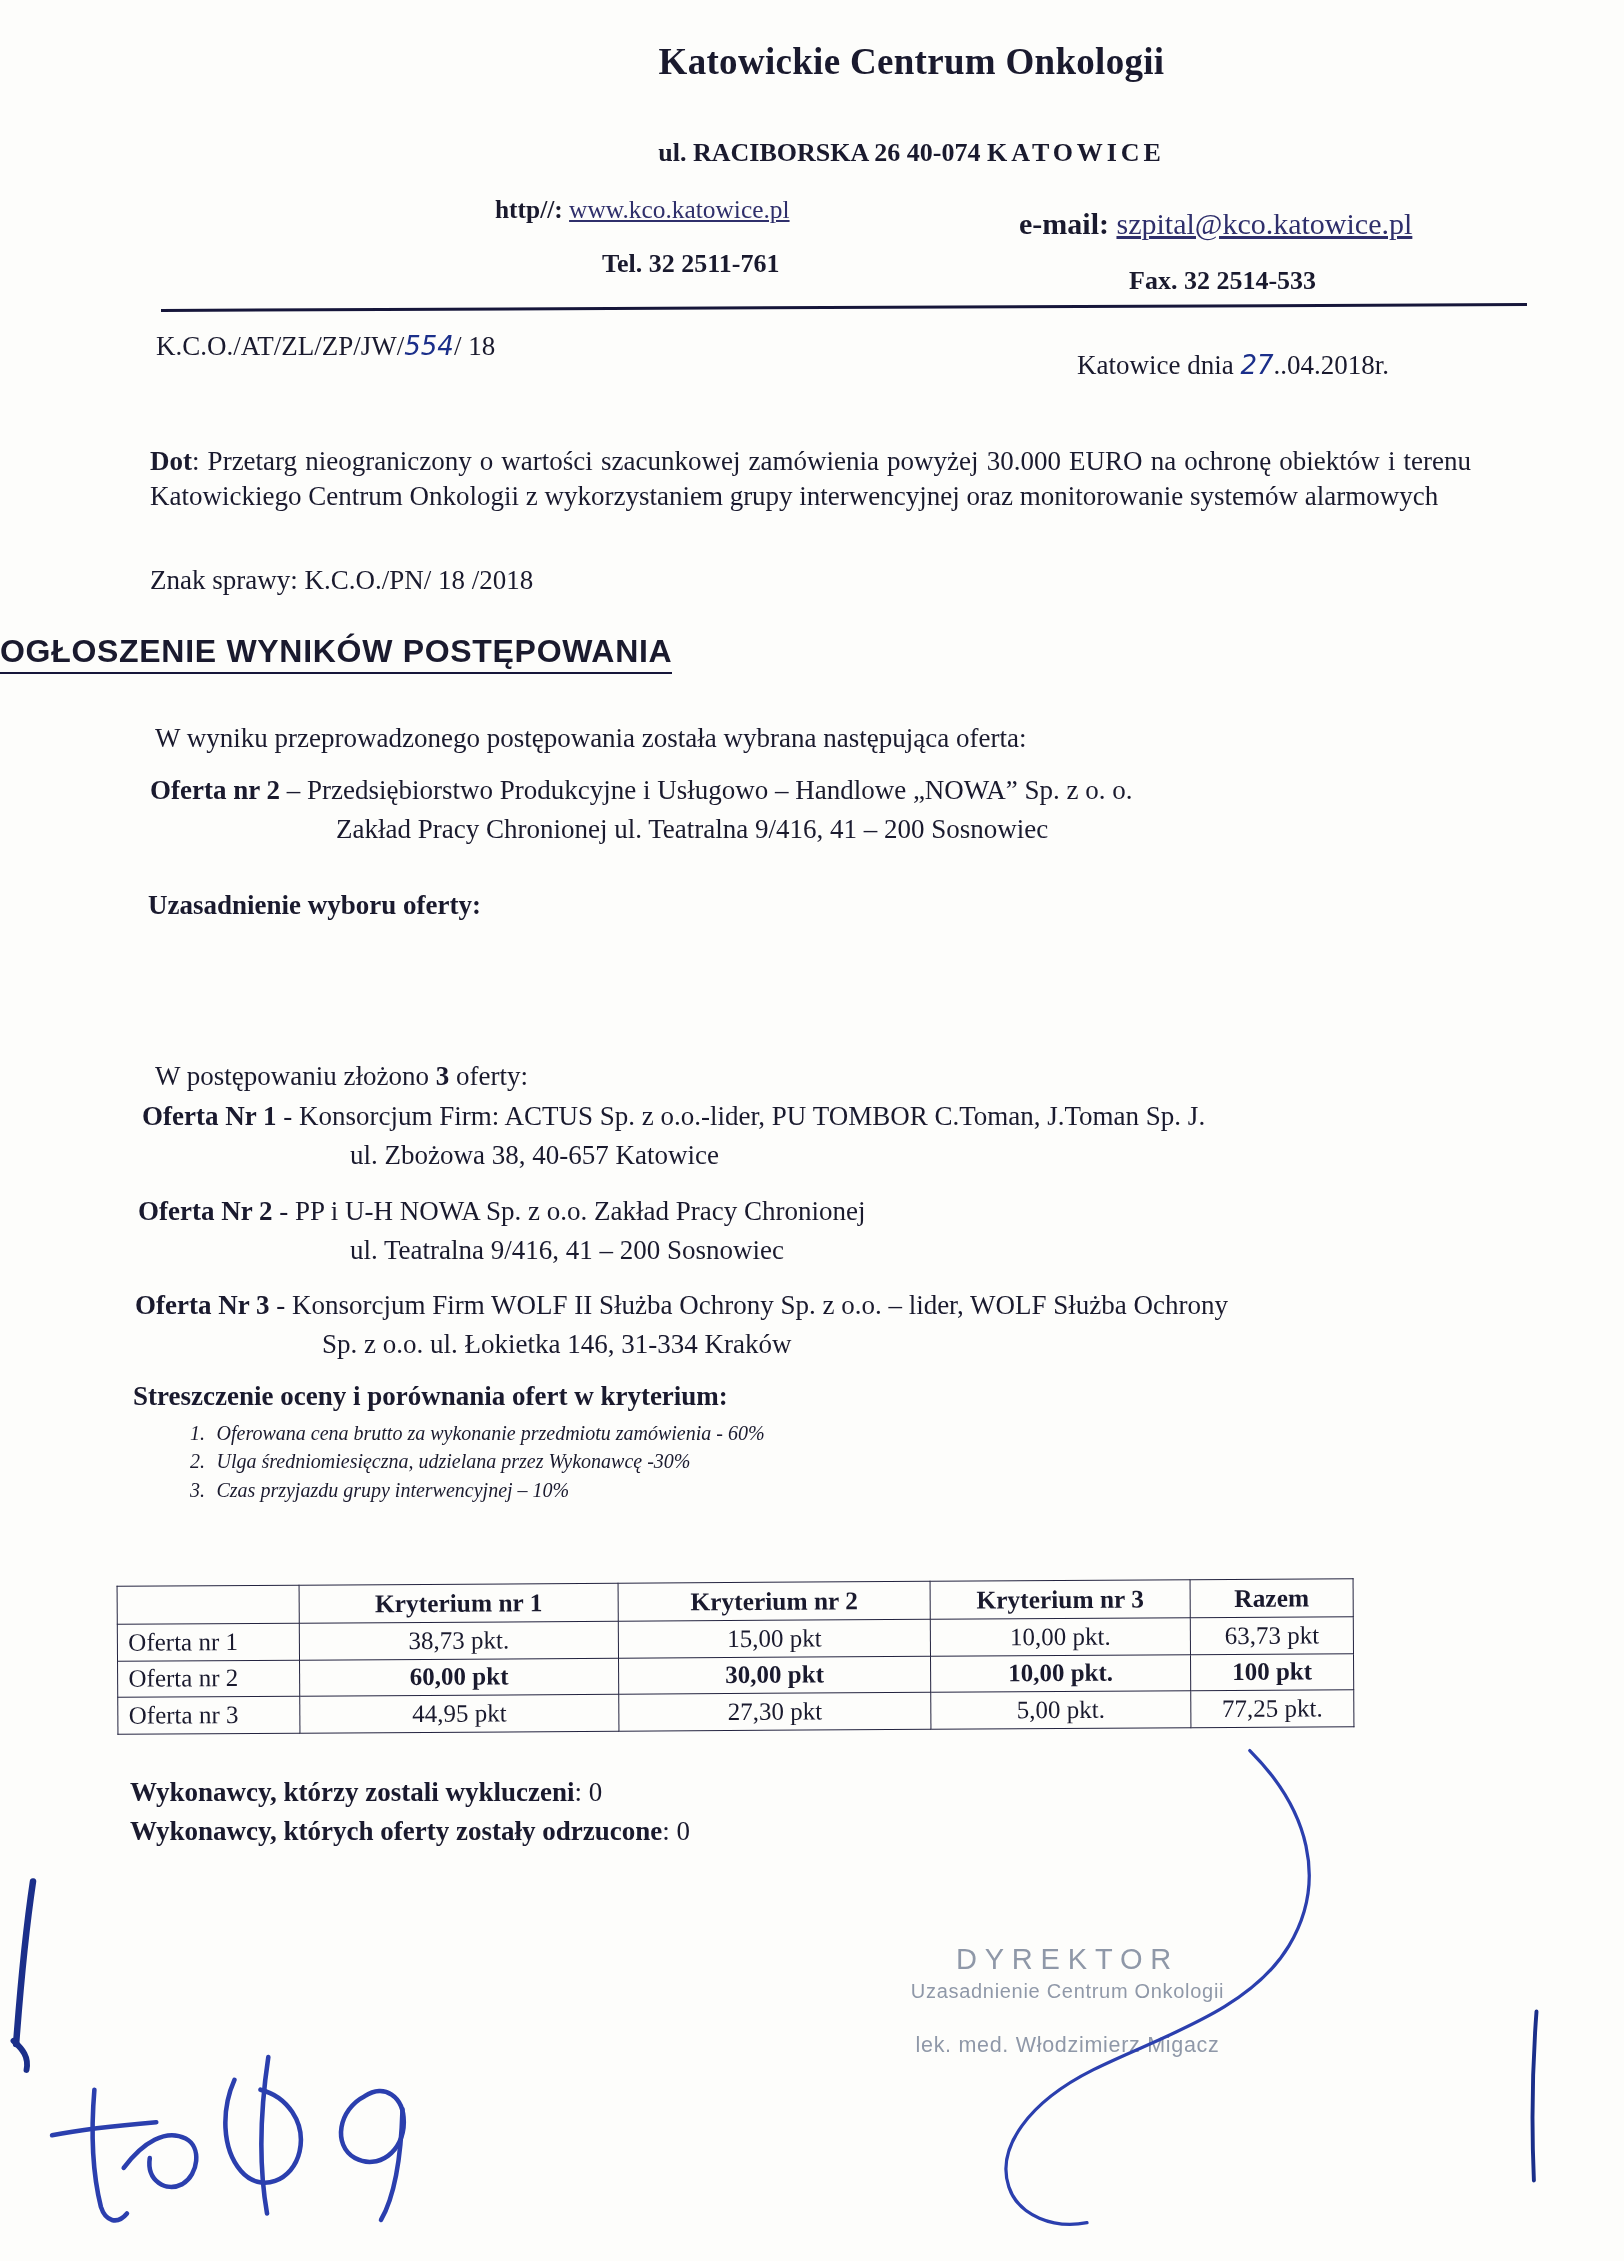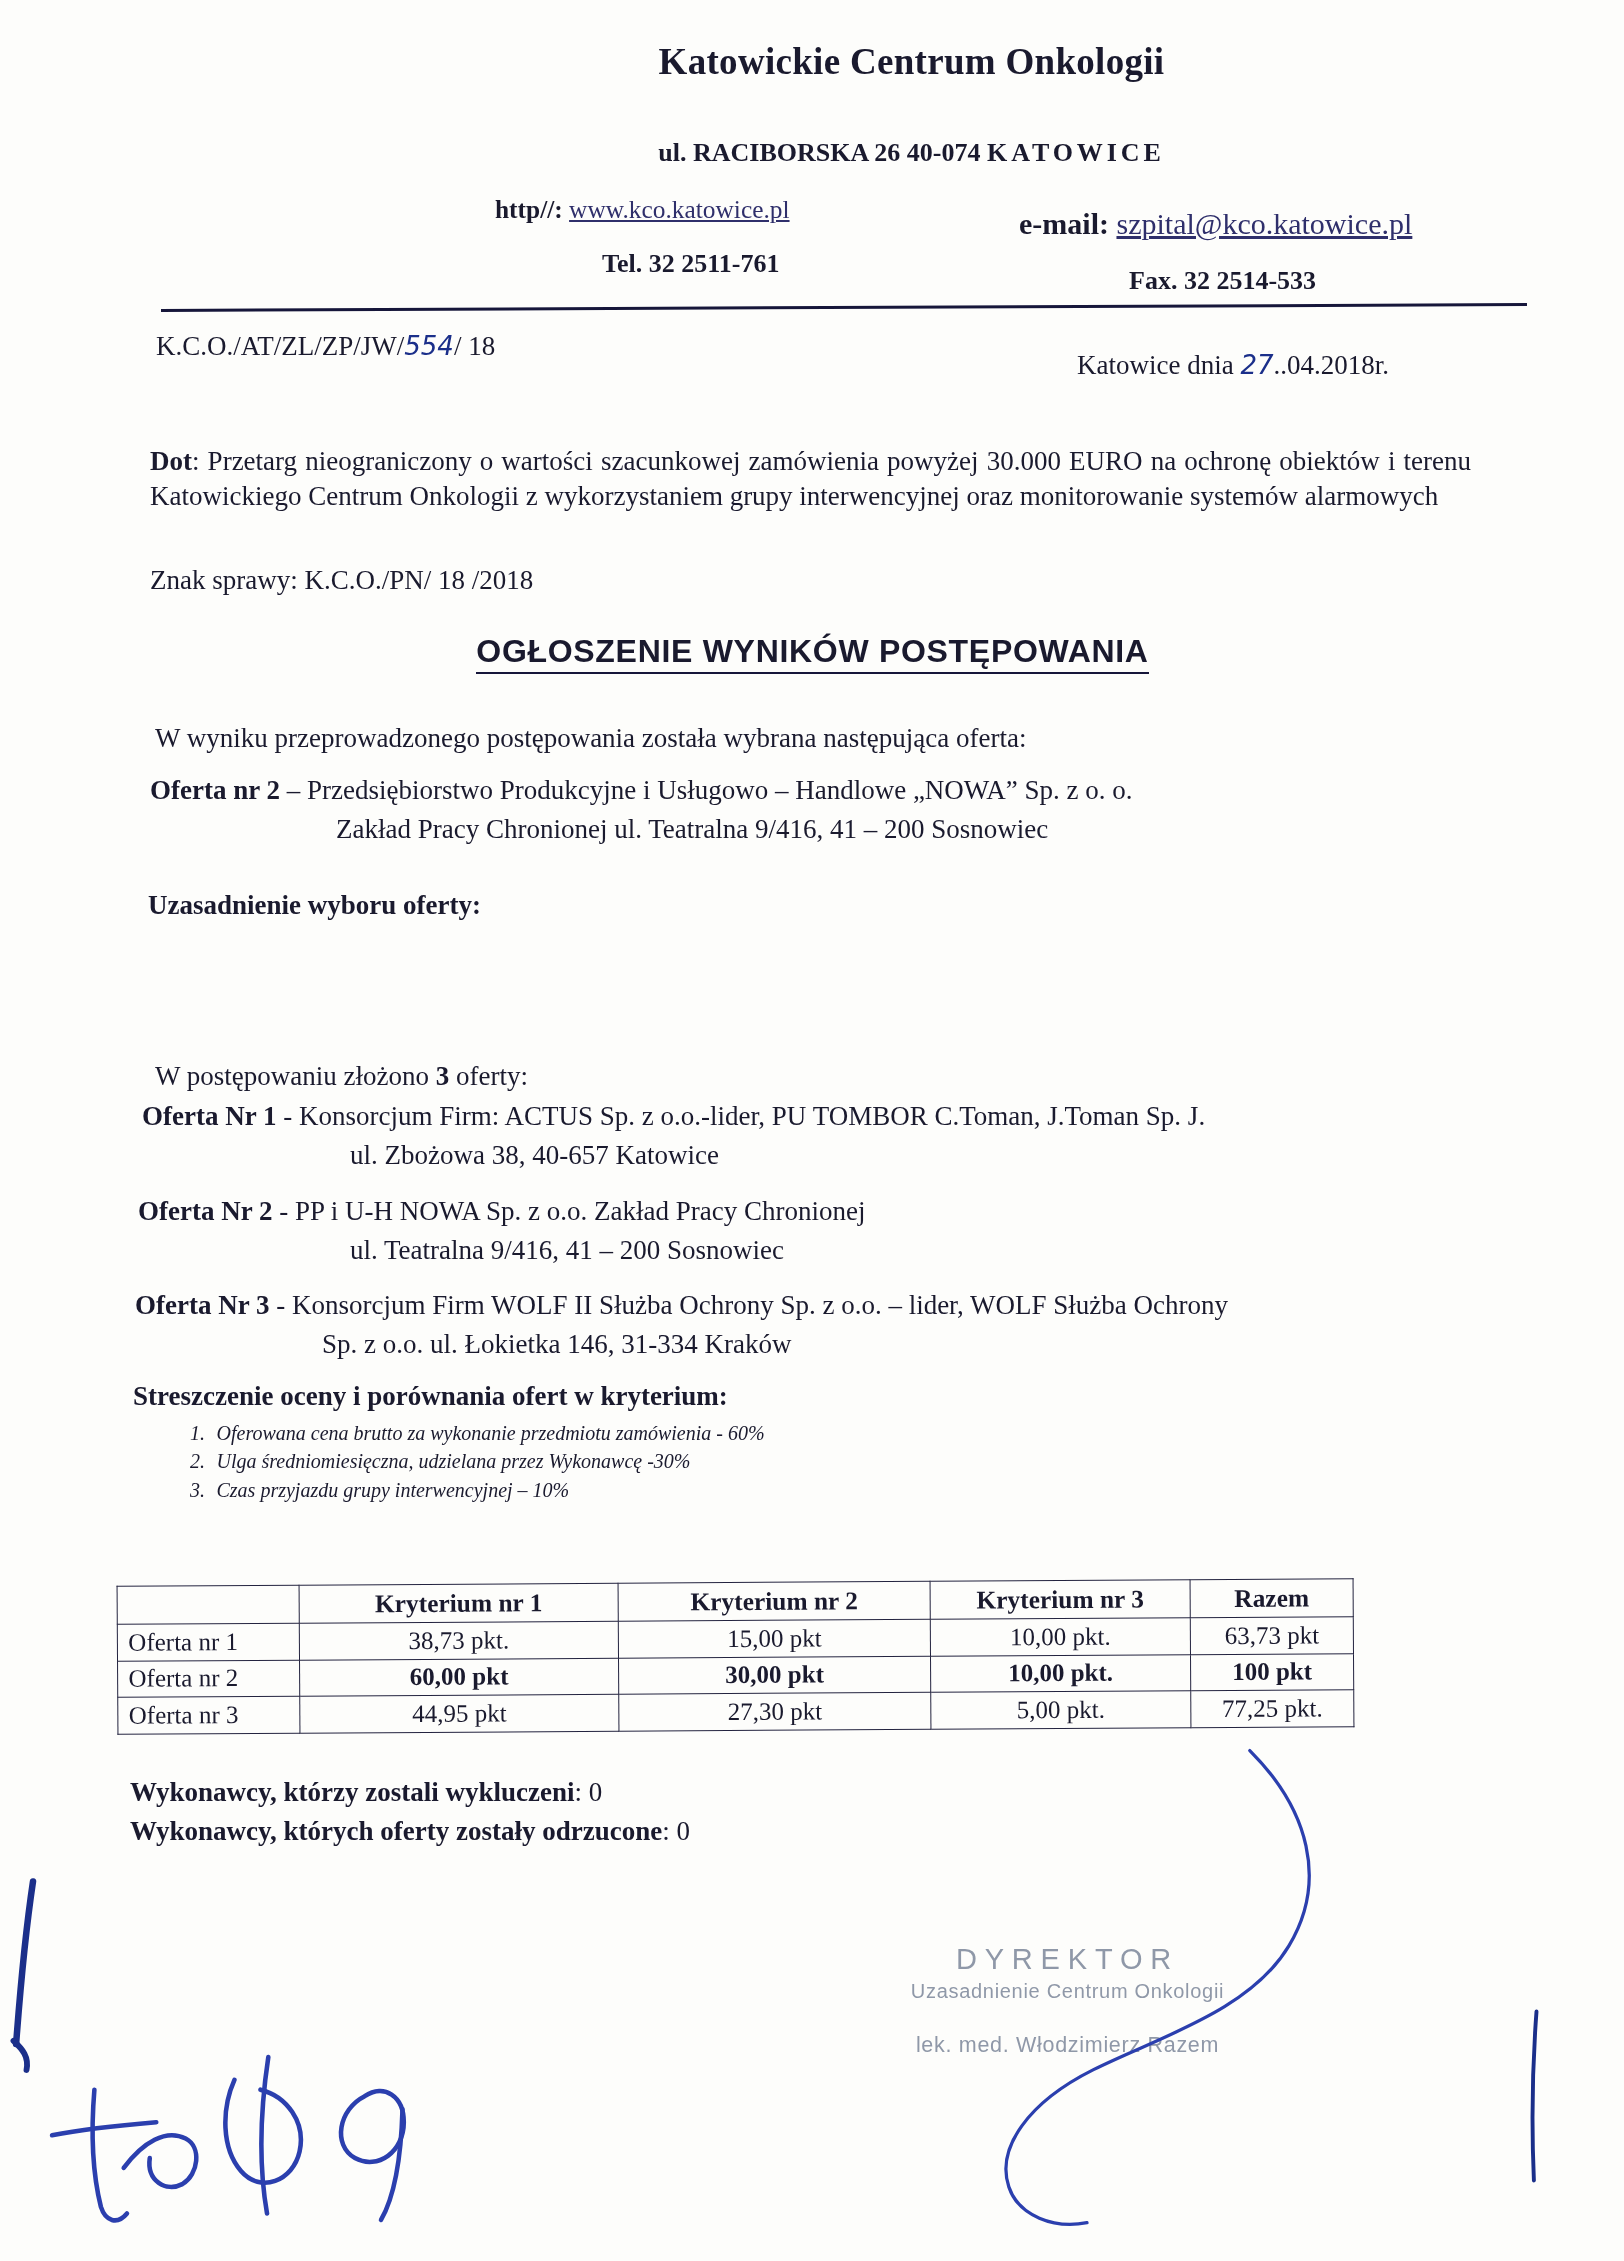--- a/index.html
+++ b/index.html
@@ -164,21 +164,21 @@
     left: 150px;
     top: 565px;
     font-size: 27px;
   }
 
   .announce {
     position: absolute;
     left: 0;
     top: 633px;
     width: 1625px;
-    text-align: center;
+    text-align: left;
     font-family: "Liberation Sans", sans-serif;
     font-size: 32px;
     font-weight: bold;
     letter-spacing: 0.7px;
   }
   .announce span {
     border-bottom: 2.6px solid #16163a;
     padding-bottom: 2.6px;
   }
 
@@ -447,21 +447,21 @@
   <div class="excl-1">
     <span>Wykonawcy, którzy zostali wykluczeni</span><span class="plain">: 0</span>
   </div>
   <div class="excl-2">
     <span>Wykonawcy, których oferty zostały odrzucone</span><span class="plain">: 0</span>
   </div>
 
   <div class="stamp">
     <div class="l1">DYREKTOR</div>
     <div class="l2">Uzasadnienie Centrum Onkologii</div>
-    <div class="l3">lek. med. Włodzimierz Razem</div>
+    <div class="l3">lek. med. Włodzimierz Migacz</div>
   </div>
 
   <div class="ink" style="left:833px; top:1731px;">
     <svg width="521" height="508" viewBox="0 0 800 780">
       <path d="M 640 30 C 730 120 760 230 700 330 C 640 430 500 470 400 520 C 300 570 250 640 270 700 C 285 745 340 765 390 755" fill="none" stroke="#2b3fae" stroke-width="5" stroke-linecap="round"></path>
     </svg>
   </div>
 
   <div class="ink" style="left:6.5px; top:1875px;">
     <svg width="78" height="208" viewBox="0 0 120 320">

